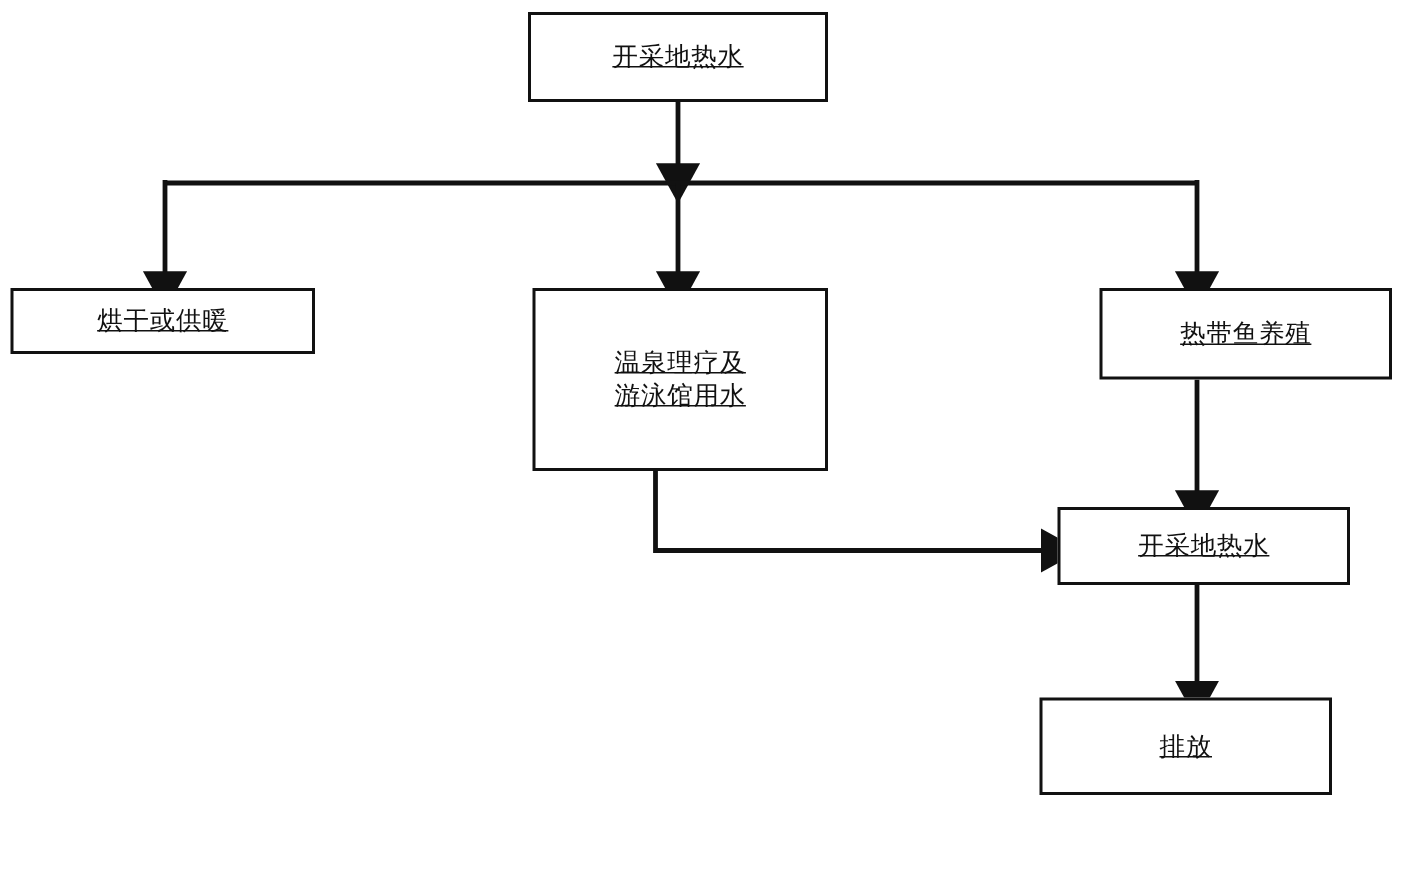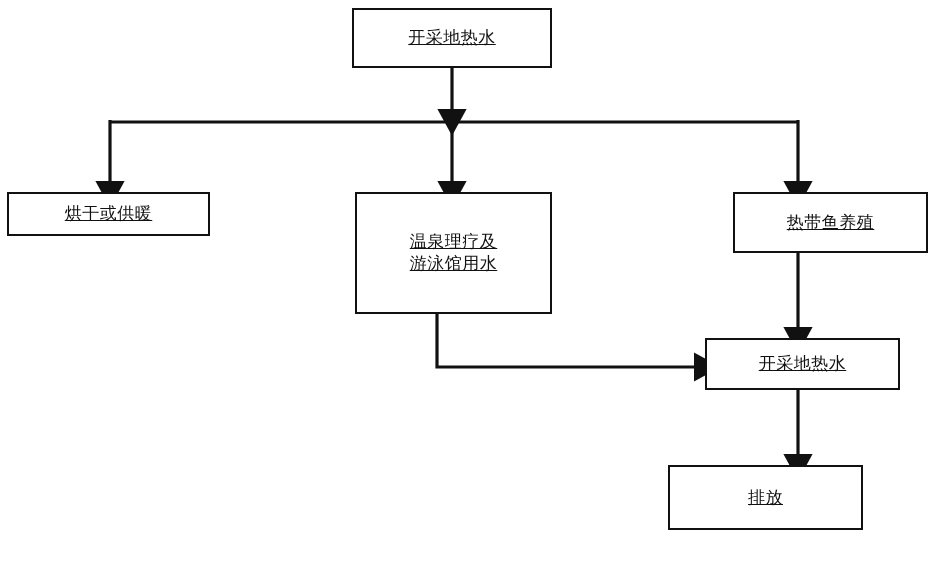--- a/index.html
+++ b/index.html
@@ -42,21 +42,21 @@
     font-size: 17px;
     z-index: 2;
     text-decoration: underline;
   }
   
   #node-source      { left: 352px; top: 8px;   width: 200px; height: 60px; }
   #node-drying      { left: 7px;   top: 192px; width: 203px; height: 44px; }
   #node-spa         { left: 355px; top: 192px; width: 197px; height: 122px; }
   #node-fishfarm    { left: 733px; top: 192px; width: 195px; height: 61px; }
   #node-wastewater  { left: 705px; top: 338px; width: 195px; height: 52px; }
-  #node-discharge   { left: 668px; top: 465px; width: 195px; height: 65px; }
+  #node-discharge   { left: 693px; top: 465px; width: 195px; height: 65px; }
 </style>
 </head>
 <body>
 
 <div id="canvas">
 
   <svg id="wiring" viewBox="0 0 950 580" width="950" height="580" xmlns="http://www.w3.org/2000/svg">
     <defs>
       <marker id="arrowhead" markerWidth="9" markerHeight="10" refX="1.0" refY="5" orient="auto" markerUnits="strokeWidth">
         <path d="M0,0.4 L8.4,5 L0,9.6 Z" fill="#111111"></path>

